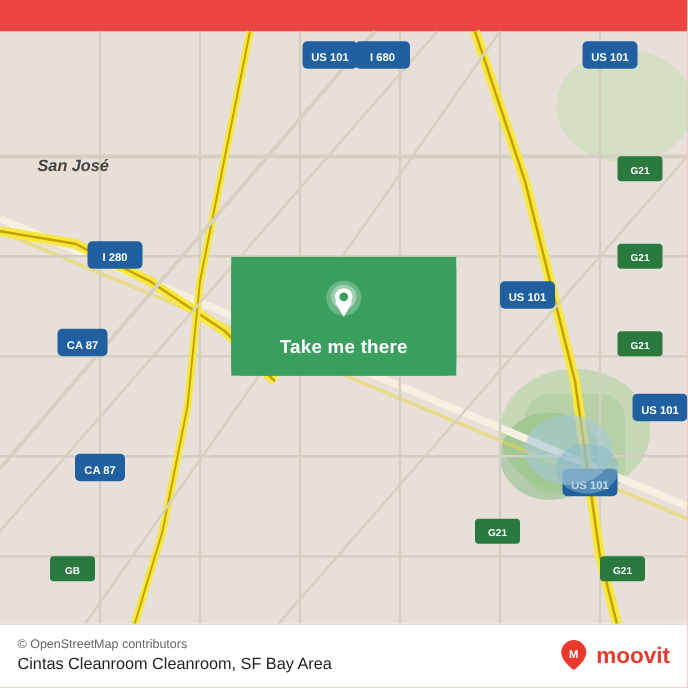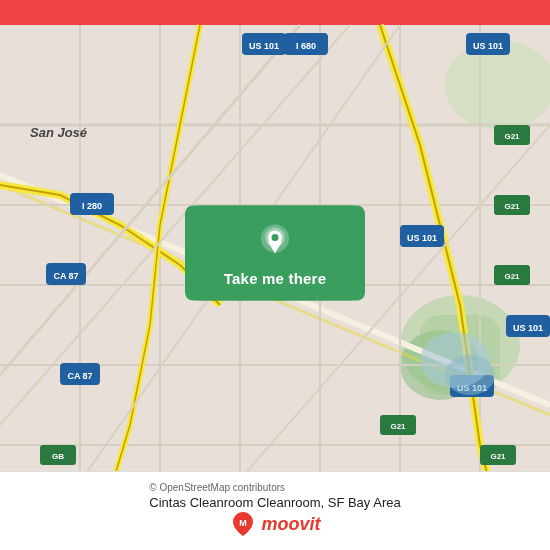--- a/index.html
+++ b/index.html
@@ -33,21 +33,20 @@
       bottom: 0;
       left: 0;
       right: 0;
       background: white;
       padding: 10px 14px 12px 14px;
       display: flex;
       align-items: center;
       justify-content: space-between;
       border-top: 1px solid #ddd;
       z-index: 10;
-      flex-direction: column;
     }
 
     .bottom-left {
       display: flex;
       flex-direction: column;
     }
 
     .attribution {
       font-size: 10px;
       color: #666;
@@ -68,32 +67,31 @@
 
     .moovit-icon {
       width: 28px;
       height: 28px;
     }
 
     .moovit-text {
       font-size: 18px;
       font-weight: bold;
       color: #e8392c;
-      font-style: italic;
     }
 
     
     .cta-button {
       position: absolute;
       left: 50%;
       top: 50%;
       transform: translate(-50%, -50%);
       background: #3a9e5f;
       border: none;
-      border-radius: 16px;
+      border-radius: 0;
       padding: 0;
       cursor: pointer;
       z-index: 10;
       width: 180px;
       display: flex;
       flex-direction: column;
       align-items: center;
       overflow: visible;
     }
 

